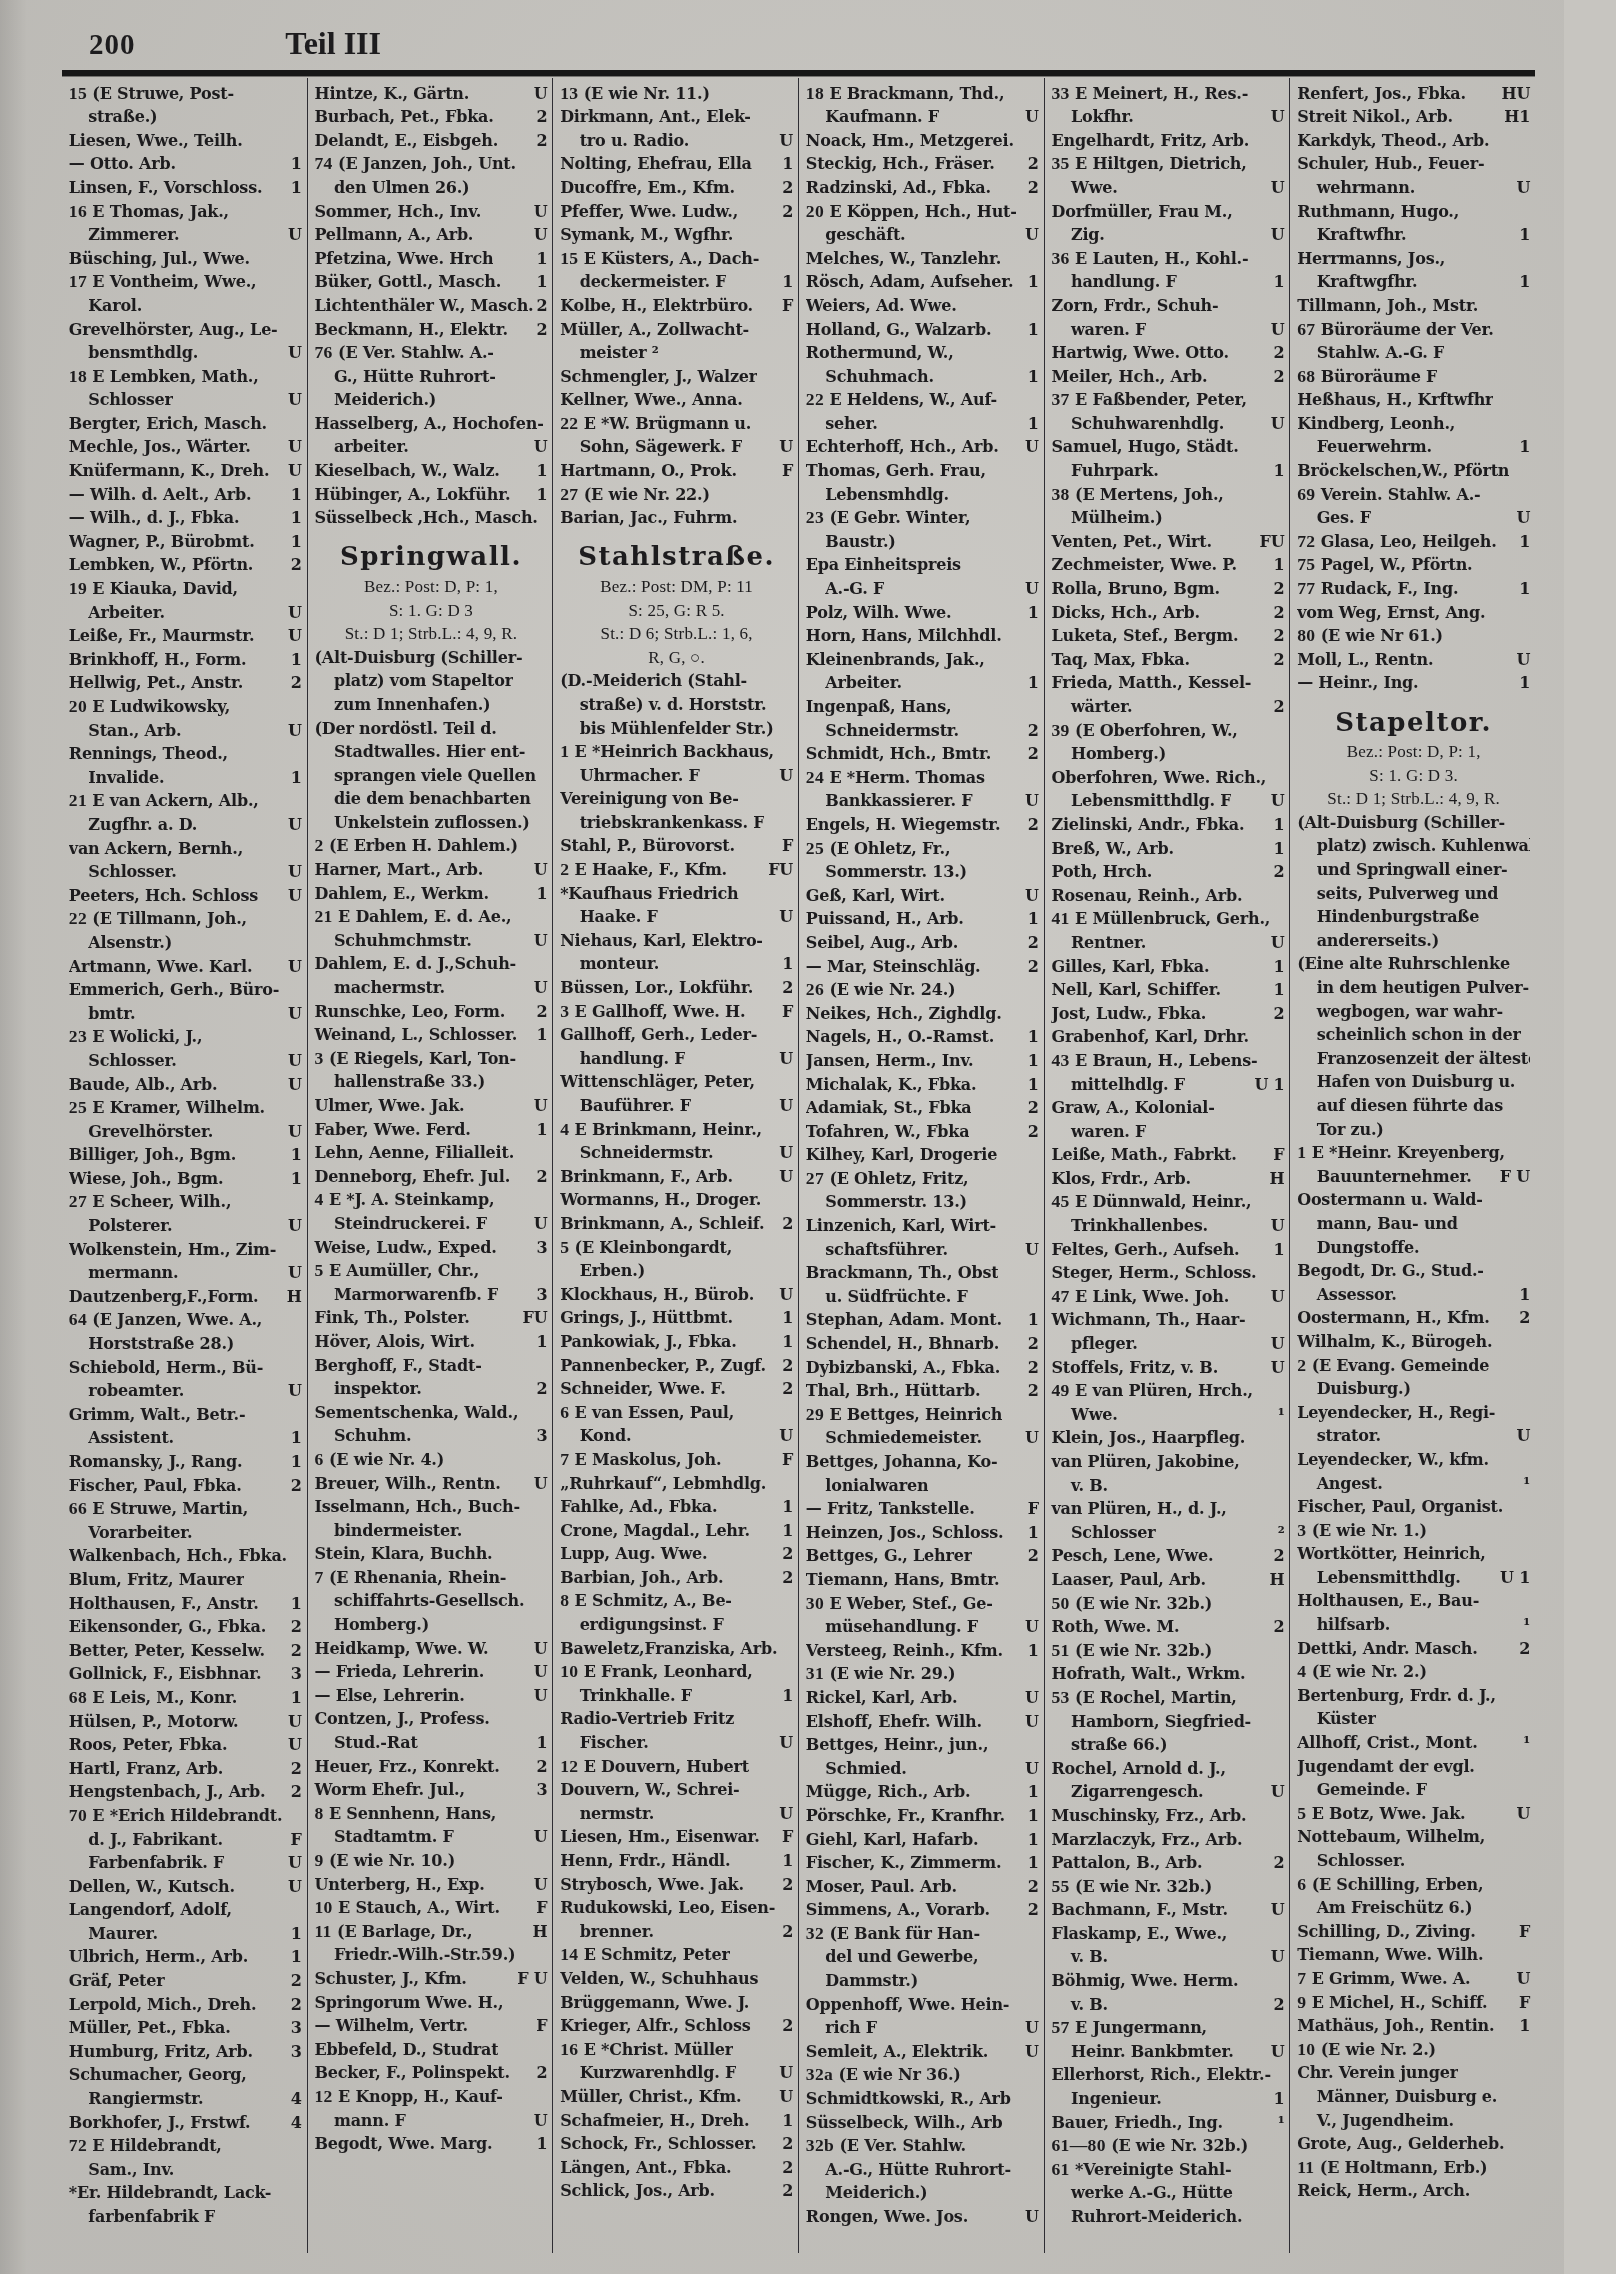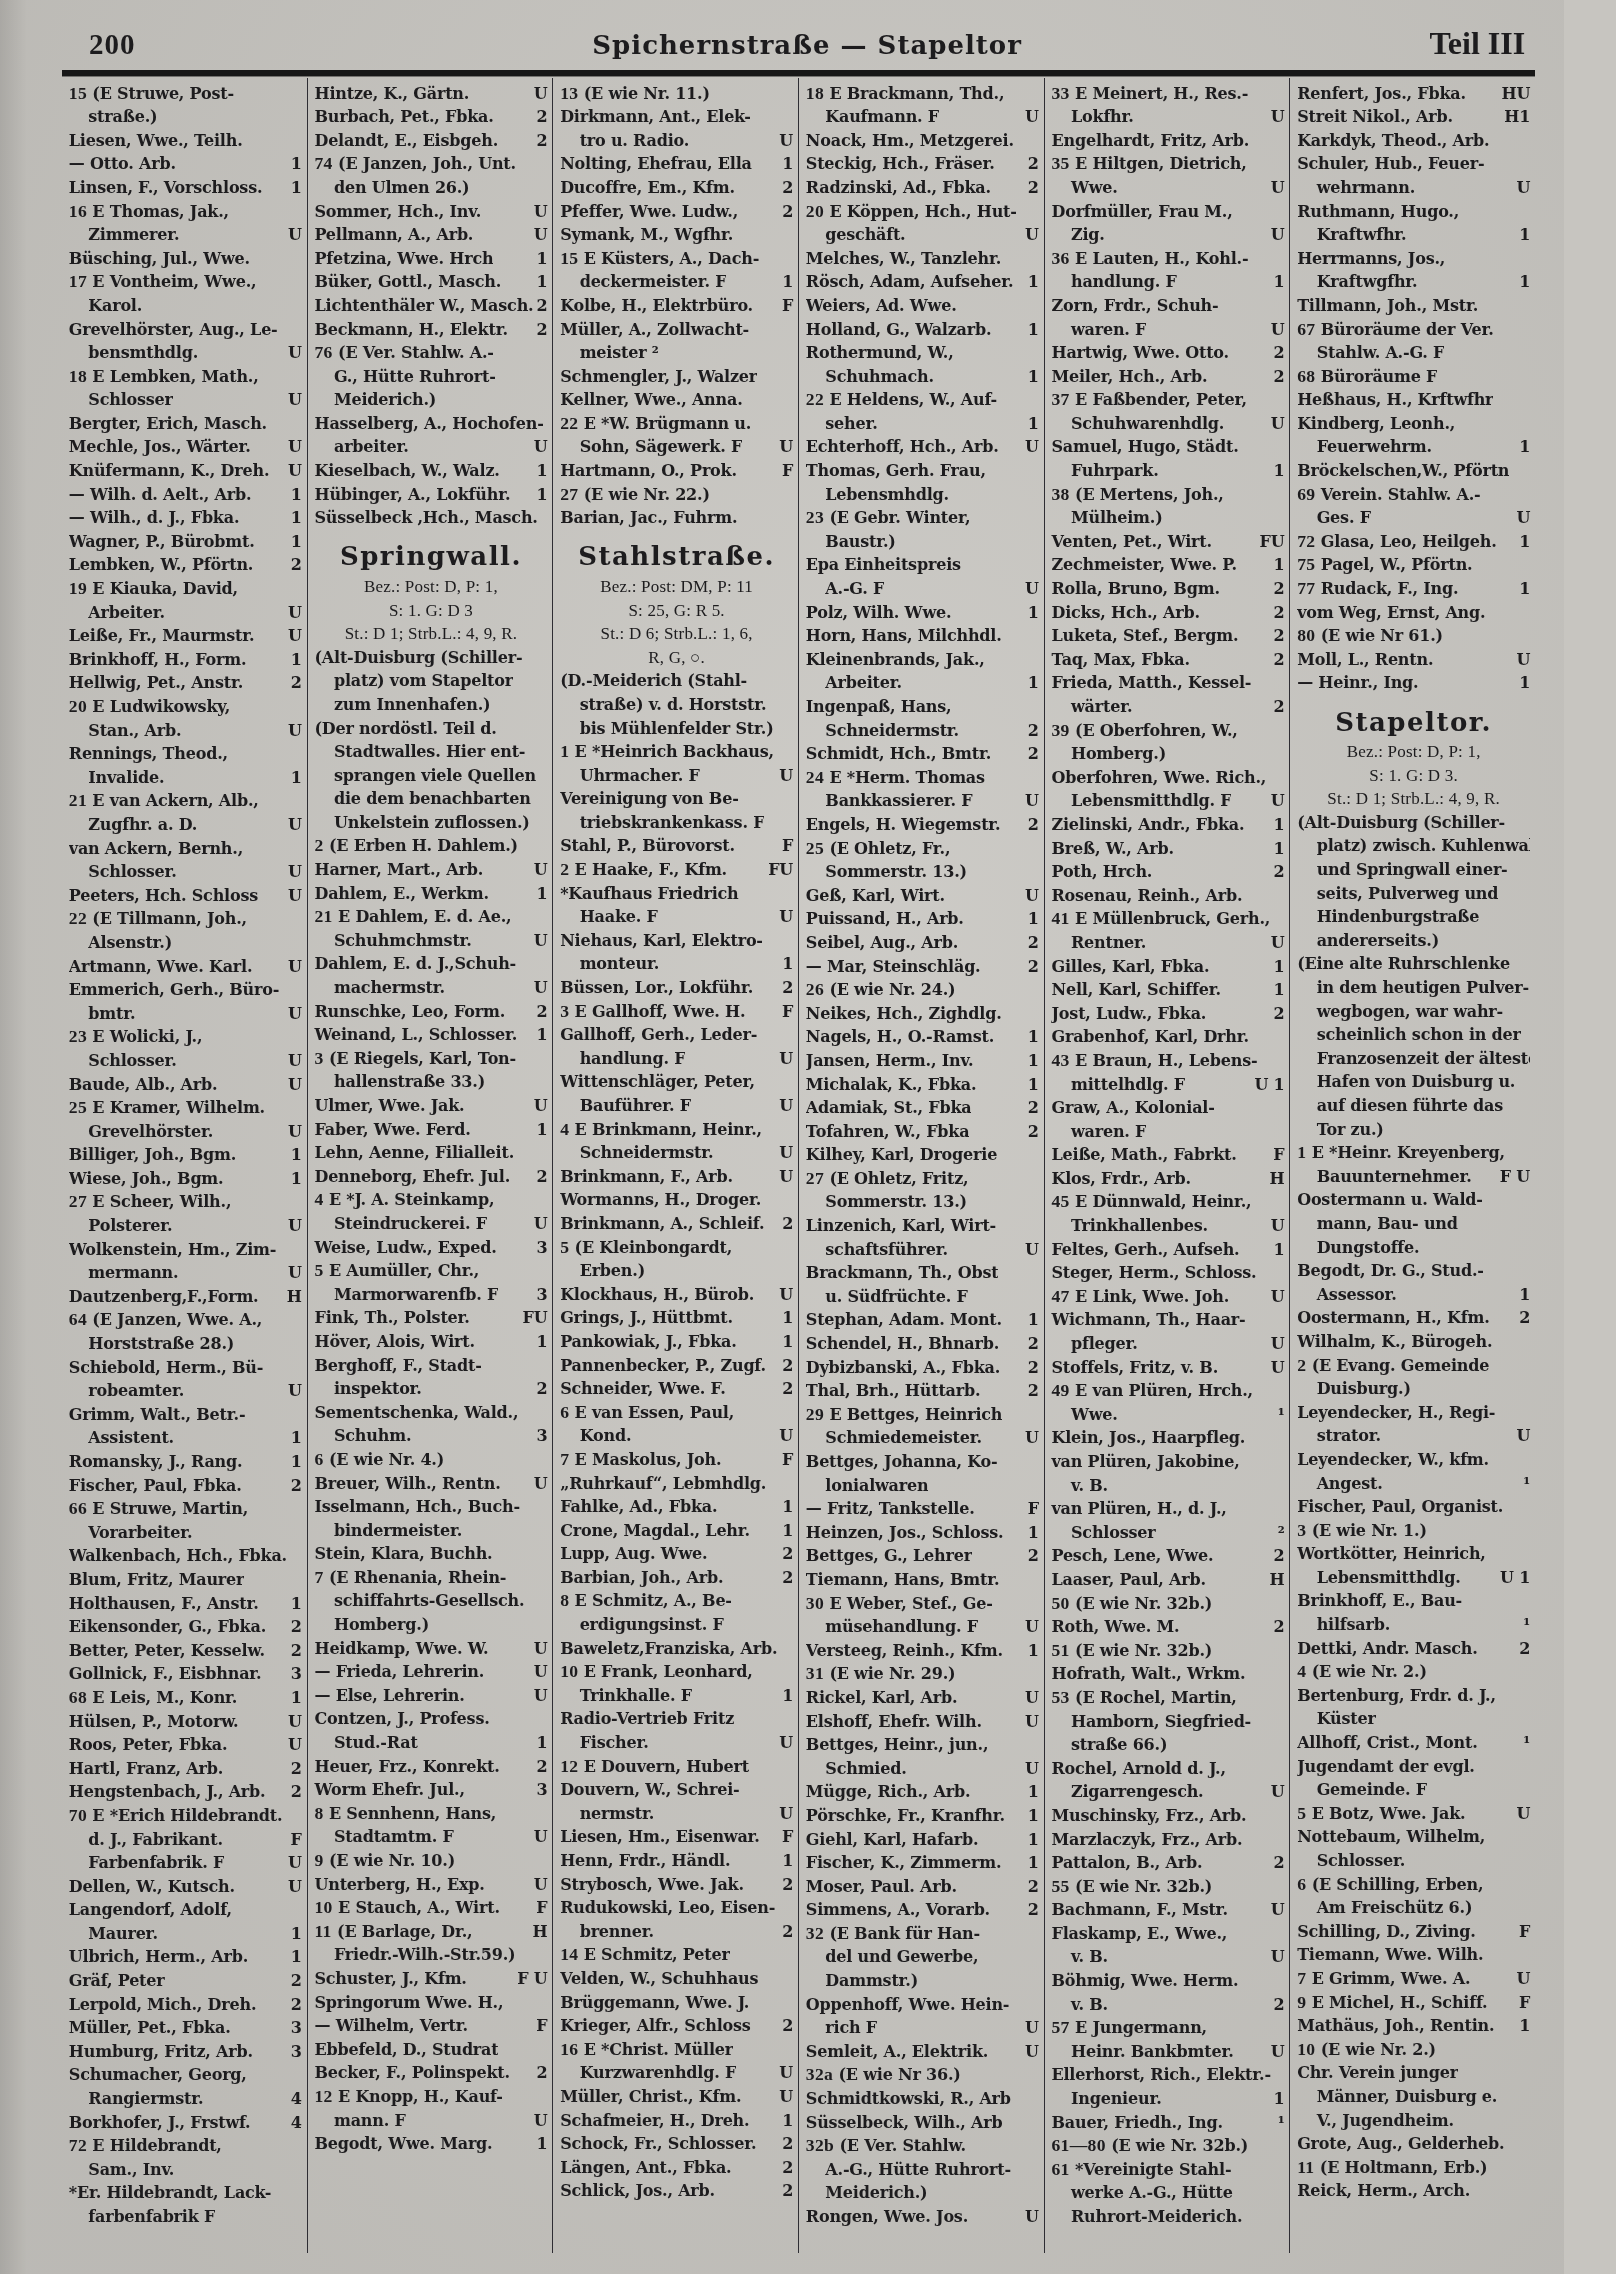--- a/index.html
+++ b/index.html
@@ -43,21 +43,20 @@
   .ln .num{font-family:"Liberation Serif",serif;font-size:17.6px;font-weight:700;letter-spacing:0.3px;}
   .ln.h{display:block;text-align:center;font-size:26px;font-weight:700;letter-spacing:1.5px;margin:15.6px 0 5.9px;}
   .ln.b{justify-content:center;font-family:"Liberation Serif",serif;font-weight:400;font-size:17px;letter-spacing:0.2px;}
 </style>
 </head>
 <body>
 
 <div class="page">
   <div class="hdr">
     <span class="pg">200</span>
-    <span class="ttl">Spichernstraße  —  Stapeltor</span>
     <span class="part">Teil III</span>
   </div>
   <div class="rule"></div>
   <div class="cols">
       <div class="col">
         <div class="ln e">
           <span class="txt"><span class="num">15</span> (E Struwe, Post-</span>
         </div>
         <div class="ln c">
           <span class="txt">straße.)</span>
@@ -1823,21 +1822,21 @@
           <span class="txt"><span class="num">3</span> (E wie Nr. 1.)</span>
         </div>
         <div class="ln e">
           <span class="txt">Wortkötter, Heinrich,</span>
         </div>
         <div class="ln c">
           <span class="txt">Lebensmitthdlg.</span>
           <span class="mk">U 1</span>
         </div>
         <div class="ln e">
-          <span class="txt">Brinkhoff, E., Bau-</span>
+          <span class="txt">Holthausen, E., Bau-</span>
         </div>
         <div class="ln c">
           <span class="txt">hilfsarb.</span>
           <span class="mk">¹</span>
         </div>
         <div class="ln e">
           <span class="txt">Dettki, Andr. Masch.</span>
           <span class="mk">2</span>
         </div>
         <div class="ln e">

